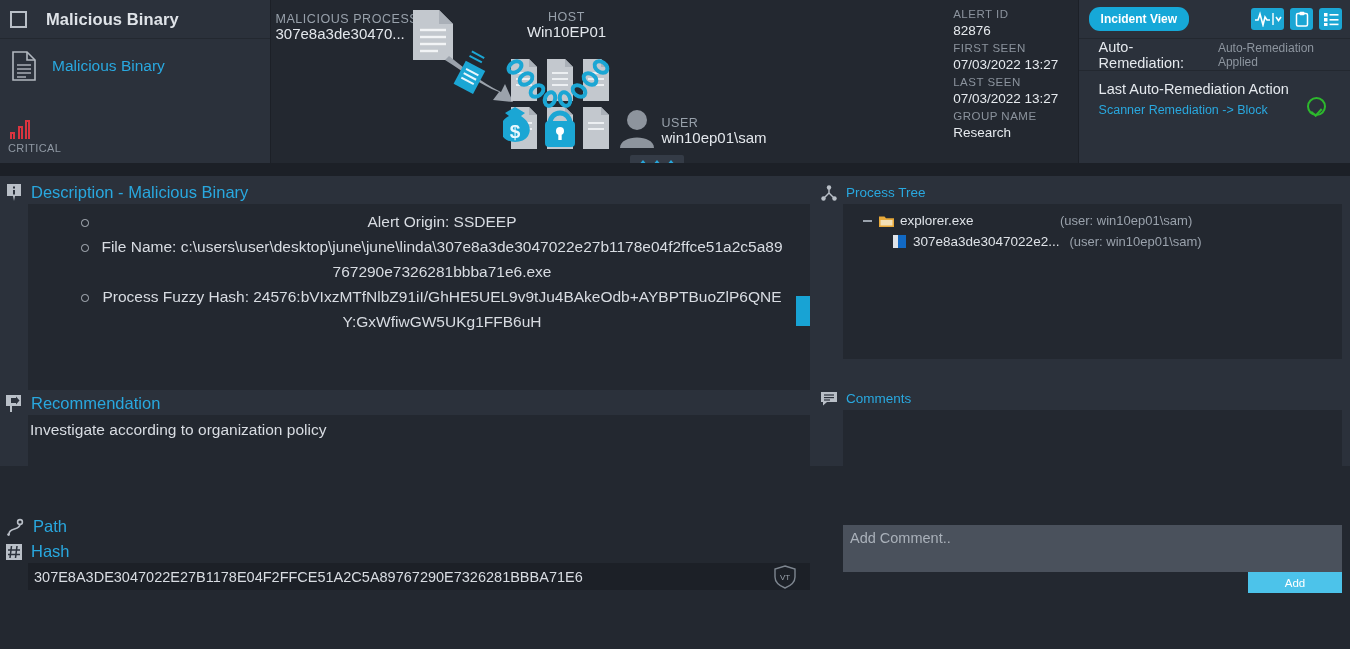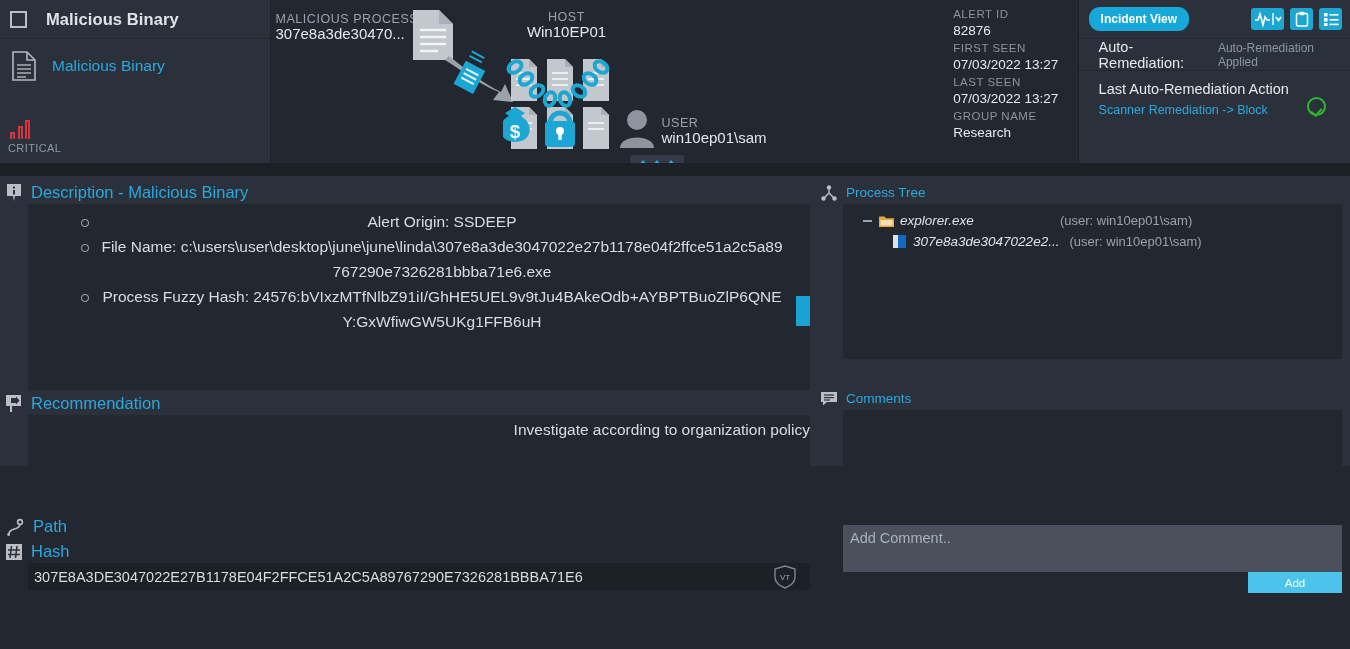--- a/index.html
+++ b/index.html
@@ -79,41 +79,41 @@
 
   
   .desc { height: 186px; overflow: hidden; text-align: center; }
   ul.bul { list-style: none; padding: 5px 26px 0 72px; }
   ul.bul > li { position: relative; font-size: 15.5px; color: #d8dce2; line-height: 25px; word-break: break-all; }
   ul.bul > li:before { content: ""; position: absolute; left: -19px; top: 10px; width: 5.5px; height: 5.5px;
                        border: 1px solid #aeb5bd; border-radius: 50%; }
   .sbar { position: absolute; right: 0; top: 92px; width: 14px; height: 30px; background: #18a3d4; }
 
   
-  .rec { height: 98px; padding: 6px 0 0 2px; text-align: right; }
+  .rec { height: 98px; padding: 6px 0 0 2px; }
   .rec p { font-size: 15.5px; color: #d8dce2; }
 
   
   .field { height: 27px; background: #1c2027; display: flex; align-items: center; padding: 0 6px;
            font-size: 14.5px; color: #d8dce2; white-space: nowrap; overflow: hidden; }
   .panel.flat { margin-left: 28px; }
   .hashwrap { position: relative; }
   .vt { position: absolute; right: 12px; top: 2px; width: 26px; height: 24px; }
 
   
   .tree { height: 155px; padding: 6px 0 0 20px; }
   .tnode { display: flex; align-items: center; height: 21px; font-size: 13.5px; color: #dfe3e8; }
   .tnode.child { padding-left: 30px; }
   .minus { width: 9px; height: 2px; background: #9aa2ac; margin-right: 7px; flex: 0 0 auto; }
   .folder { width: 15px; height: 12px; margin-right: 6px; flex: 0 0 auto; }
   .bsq { width: 13px; height: 13px; background: #dfe3e8; margin-right: 7px; flex: 0 0 auto;
          display: flex; align-items: center; }
   .bsq i { display: block; width: 8px; height: 13px; background: #1169c4; margin-left: 5px; }
   .tuser { font-size: 13px; color: #9aa2ac; margin-left: 10px; }
-  .tnode .nm { min-width: 150px; font-style: italic; }
+  .tnode .nm { min-width: 150px; }
   .tnode.child .nm { min-width: 0; }
 
   .comments { height: 183px; display: flex; flex-direction: column; }
   .clist { flex: 1; background: #232830; }
   .cinput { height: 47px; background: #4a515c; color: #b7bec6; font-size: 14.5px; padding: 5px 7px;
             border: none; outline: none; resize: none; font-family: "Liberation Sans", sans-serif; }
   .cinput::placeholder { color: #aab1ba; }
   .crow { height: 21px; display: flex; justify-content: flex-end; background: #232830; }
   .addbtn { width: 94px; background: #4cc3ea; color: #fff; font-size: 11.5px; border: none; cursor: pointer;
             font-family: "Liberation Sans", sans-serif; }

